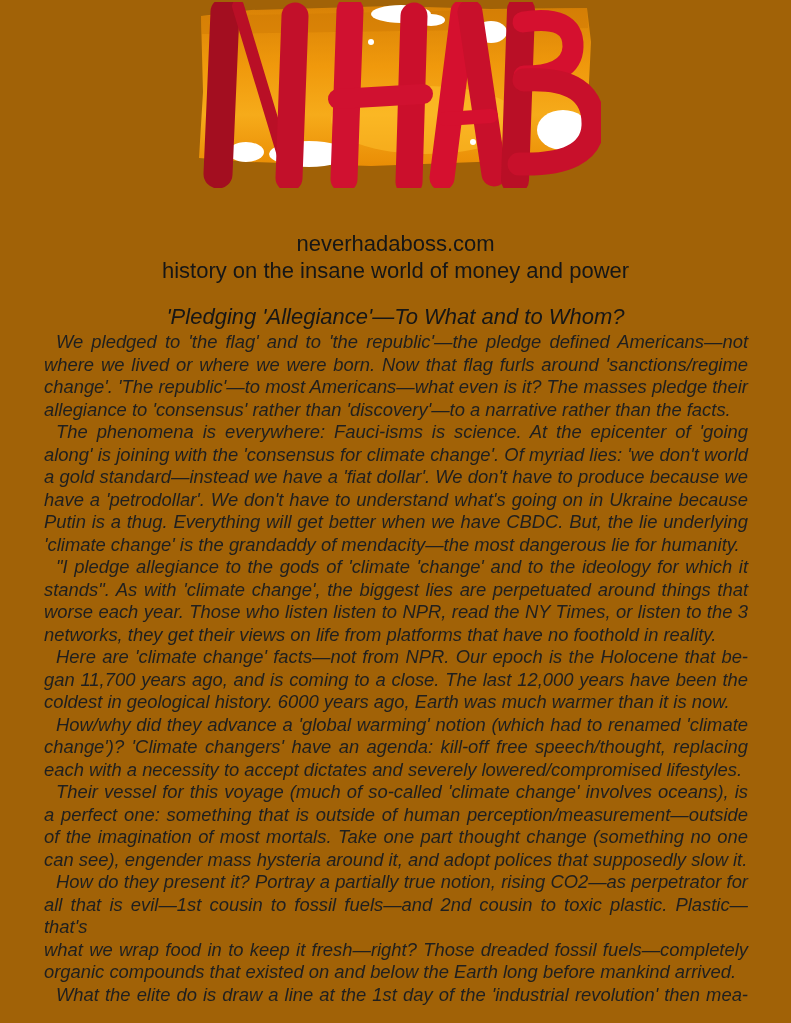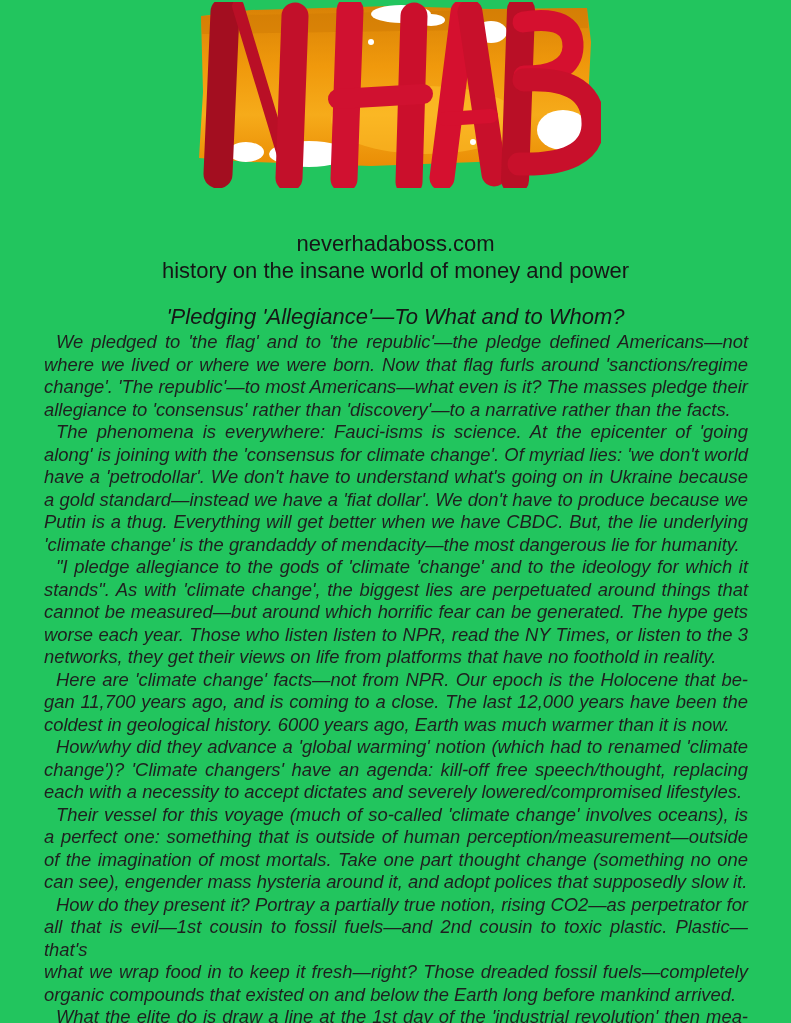--- a/index.html
+++ b/index.html
@@ -1,21 +1,21 @@
 <!DOCTYPE html>
 <html><head>
 <meta charset="utf-8">
 <style>
   * { margin: 0; padding: 0; box-sizing: border-box; }
   html, body { background: #ffffff; }
   .page {
     position: relative;
     width: 791px;
     height: 1023px;
-    background: #22c55e;
+    background: #a16207;
     overflow: hidden;
     font-family: "Liberation Sans", "DejaVu Sans", sans-serif;
     color: #1f1f1f;
   }
   .logo-wrap {
     position: absolute;
     top: 2px;
     left: 50%;
     transform: translateX(-50%);
     width: 410px;
@@ -115,29 +115,28 @@
   <div class="article">
       <div>
         <div class="line first">We pledged to 'the flag' and to 'the republic'—the pledge defined Americans—not</div>
         <div class="line">where we lived or where we were born. Now that flag furls around 'sanctions/regime</div>
         <div class="line">change'. 'The republic'—to most Americans—what even is it? The masses pledge their</div>
         <div class="line last">allegiance to 'consensus' rather than 'discovery'—to a narrative rather than the facts.</div>
       </div>
       <div>
         <div class="line first">The phenomena is everywhere: Fauci-isms is science. At the epicenter of 'going</div>
         <div class="line">along' is joining with the 'consensus for climate change'. Of myriad lies: 'we don't world</div>
+        <div class="line">a gold standard—instead we have a 'fiat dollar'. We don't have to produce because we</div>
         <div class="line">have a 'petrodollar'. We don't have to understand what's going on in Ukraine because</div>
-        <div class="line">a gold standard—instead we have a 'fiat dollar'. We don't have to produce because we</div>
         <div class="line">Putin is a thug. Everything will get better when we have CBDC. But, the lie underlying</div>
         <div class="line last">'climate change' is the grandaddy of mendacity—the most dangerous lie for humanity.</div>
       </div>
       <div>
         <div class="line first">"I pledge allegiance to the gods of 'climate 'change' and to the ideology for which it</div>
         <div class="line">stands". As with 'climate change', the biggest lies are perpetuated around things that</div>
-        <div class="line">cannot be measured—but around which horrific fear can be generated. The hype gets</div>
         <div class="line">worse each year. Those who listen listen to NPR, read the NY Times, or listen to the 3</div>
         <div class="line last">networks, they get their views on life from platforms that have no foothold in reality.</div>
       </div>
       <div>
         <div class="line first">Here are 'climate change' facts—not from NPR. Our epoch is the Holocene that be-</div>
         <div class="line">gan 11,700 years ago, and is coming to a close. The last 12,000 years have been the</div>
         <div class="line last">coldest in geological history. 6000 years ago, Earth was much warmer than it is now.</div>
       </div>
       <div>
         <div class="line first">How/why did they advance a 'global warming' notion (which had to renamed 'climate</div>

